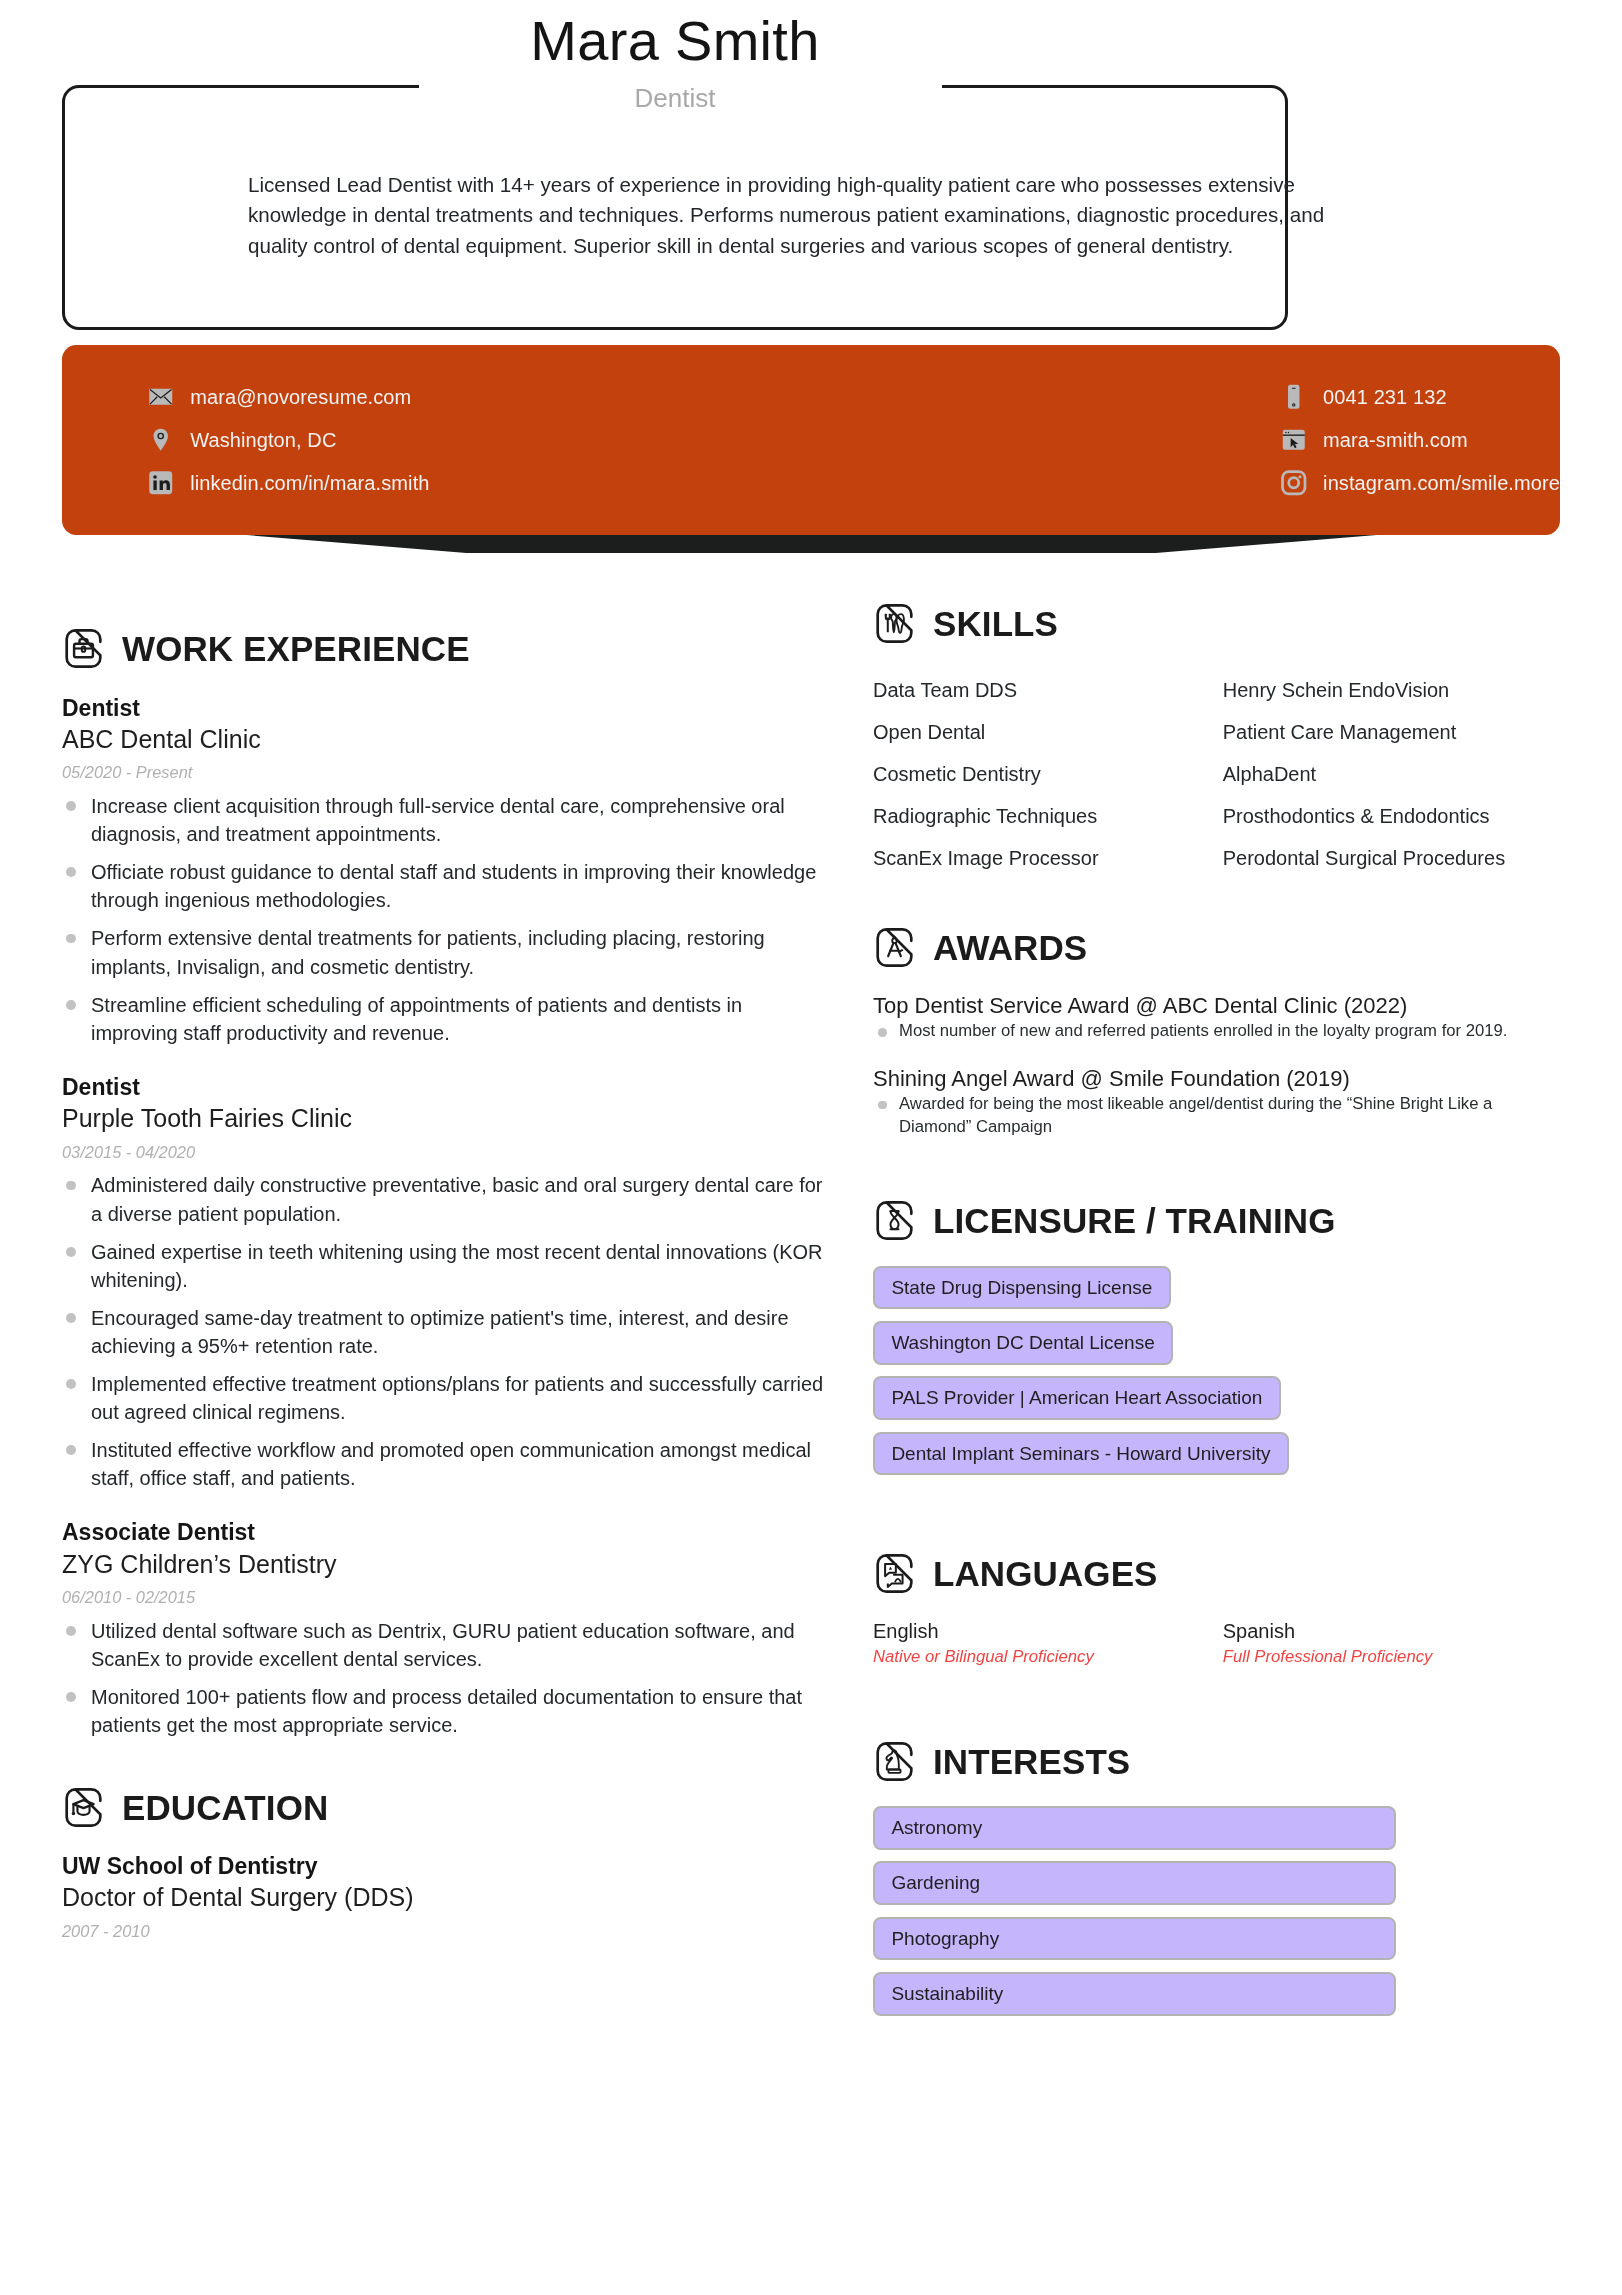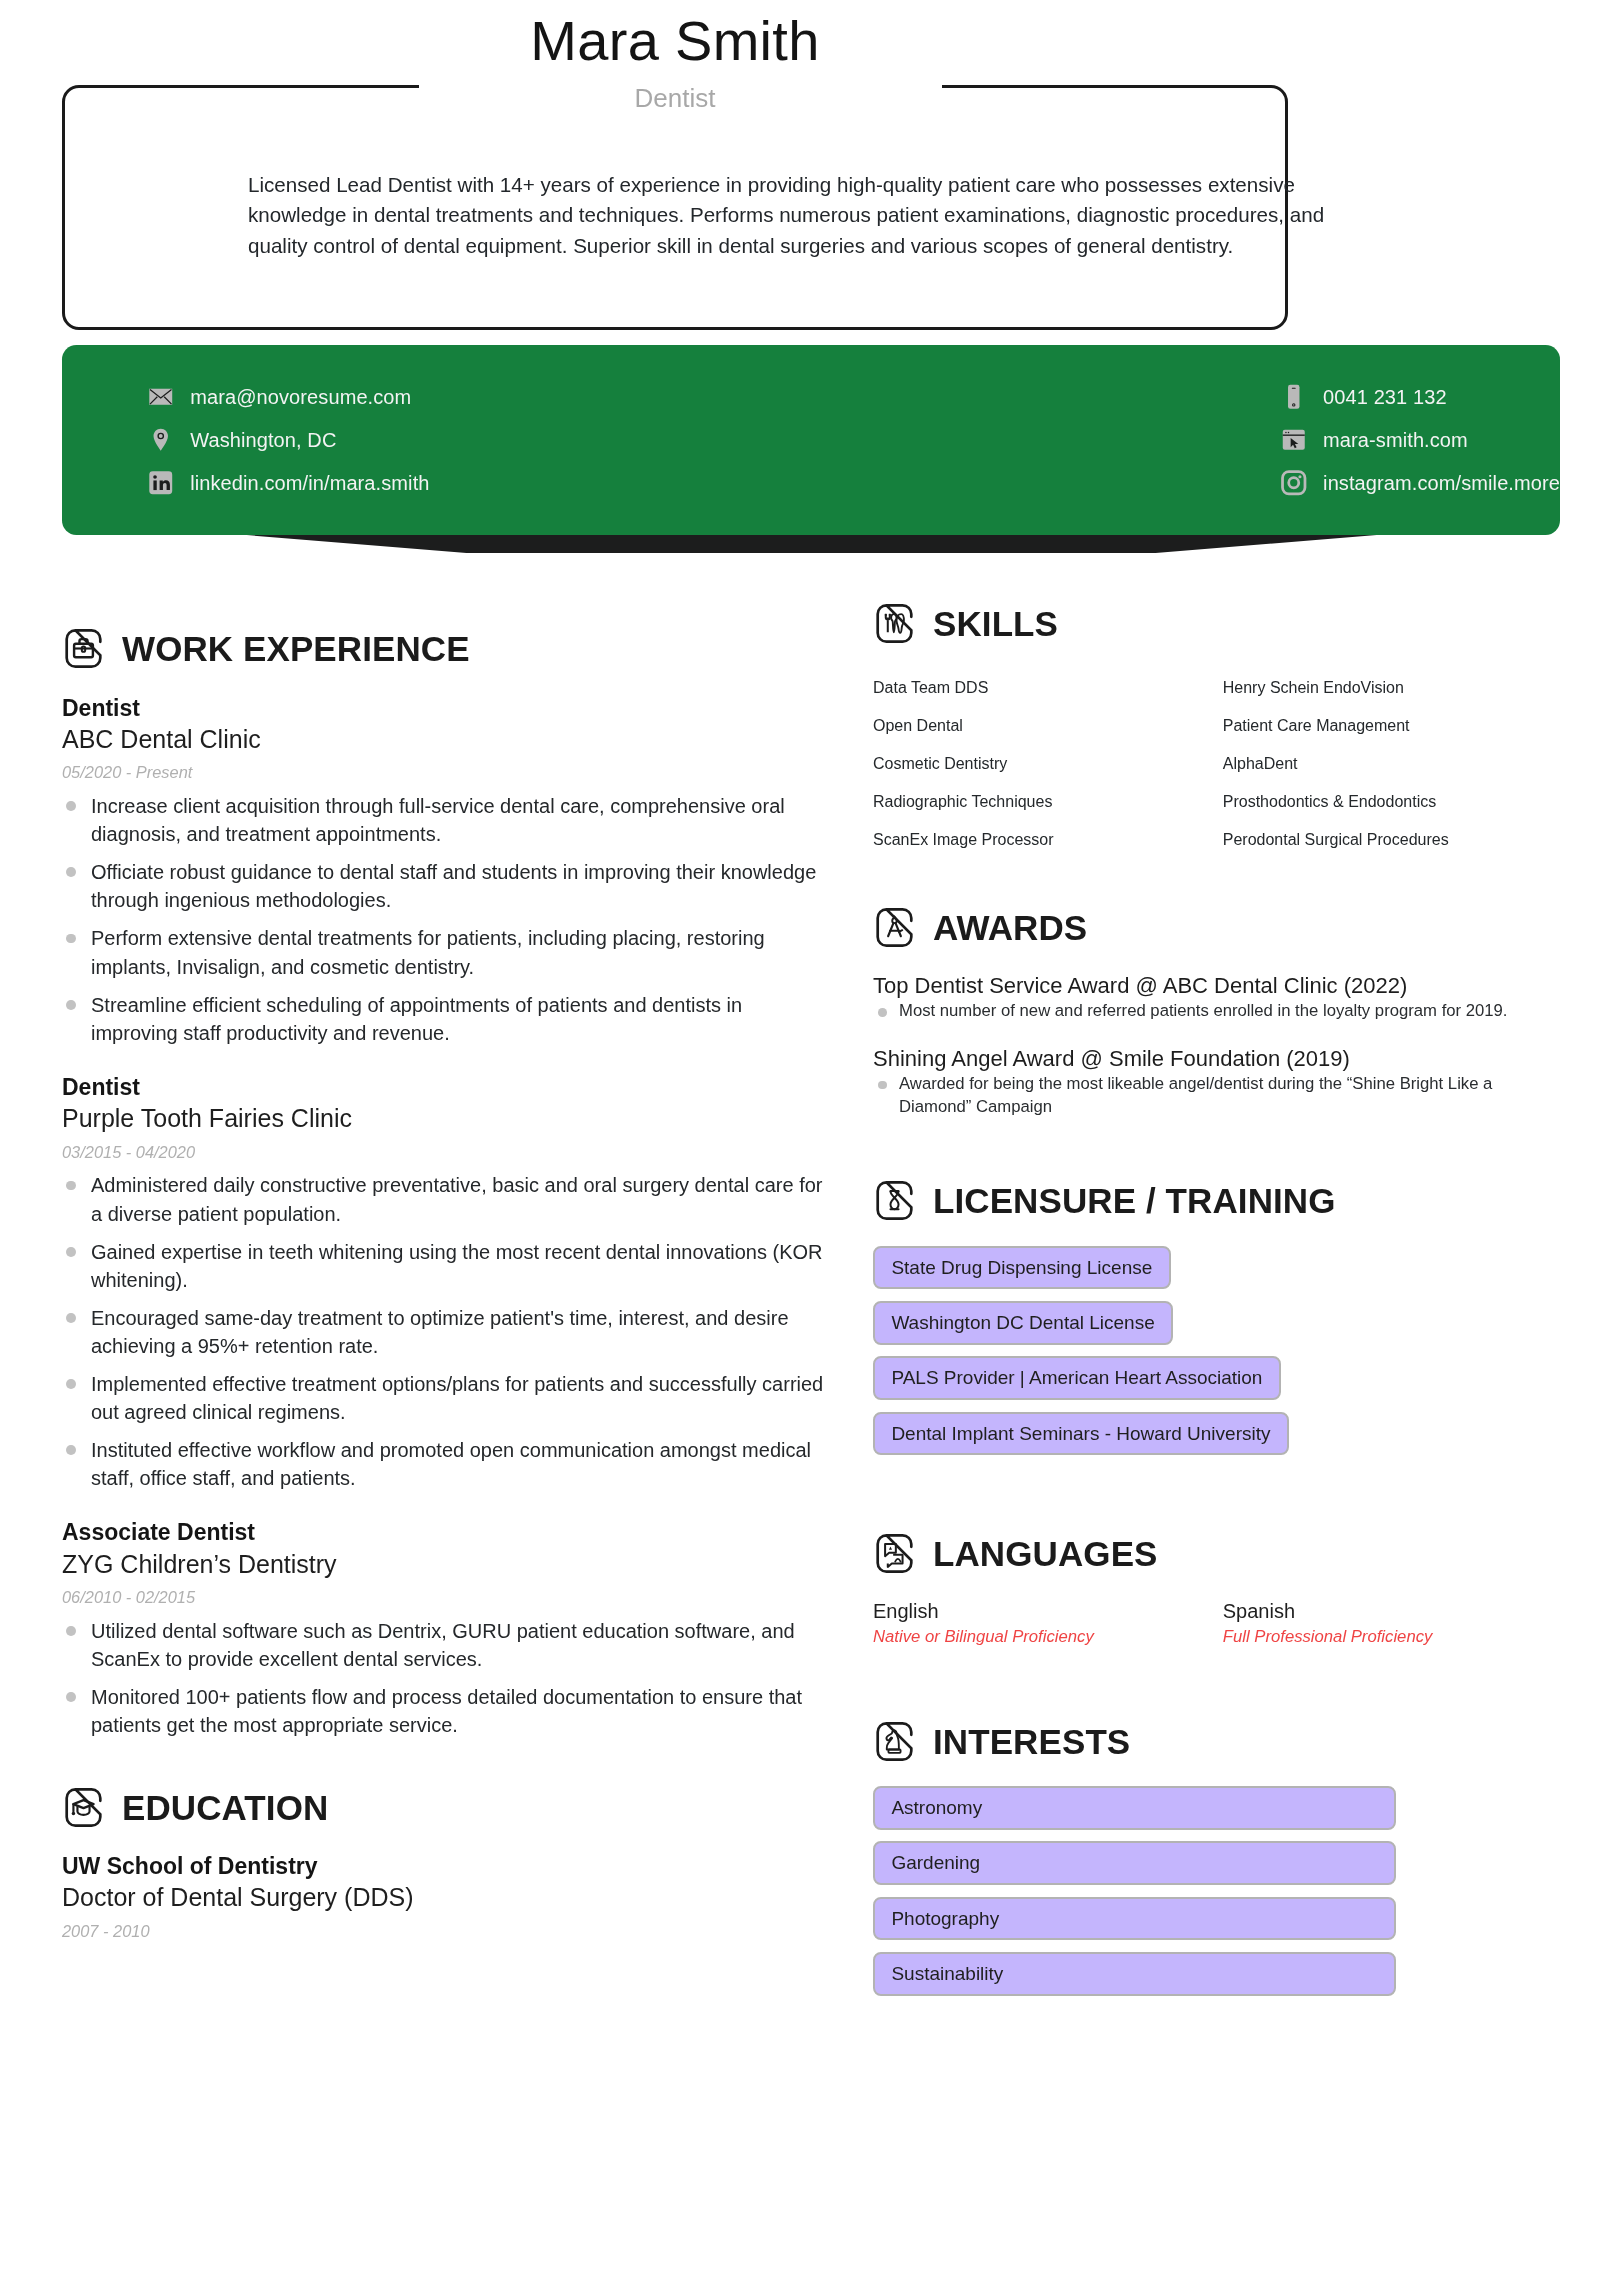--- a/index.html
+++ b/index.html
@@ -36,21 +36,21 @@
     font-size:26px;font-weight:300;color:#a8a8a8;line-height:1;
   }
   .summary{
     position:absolute;left:186px;top:85px;width:1138px;
     font-size:20.6px;line-height:1.47;color:#23272b;font-weight:400;
   }
 
   
   .contact-bar{
     position:absolute;left:62px;top:345px;width:1498px;height:190px;
-    background:#15803d;
+    background:#c2410c;
     border-radius:14.4px;
   }
   .contact-chevron{
     position:absolute;left:62px;top:520px;width:1498px;height:33px;
     background:#1c1d1d;
     clip-path:polygon(0 0, 100% 0, 100% 0, 73% 100%, 27% 100%, 0 0);
   }
   .contact-inner{
     position:absolute;left:0;top:0;width:100%;height:190px;
     display:grid;grid-template-columns:1fr 1fr;
@@ -88,21 +88,21 @@
     position:relative;padding-left:29px;margin-bottom:9.8px;
     font-size:20px;line-height:1.41;color:#25282b;font-weight:400;
   }
   ul.bullets li::before{
     content:"";position:absolute;left:3.9px;top:9.2px;
     width:9.8px;height:9.8px;border-radius:50%;background:#c2c2c2;
   }
 
   
   .skill-grid{display:grid;grid-template-columns:1fr 1fr;column-gap:6.5px;row-gap:0;}
-  .skill-item{font-size:16px;color:#24282b;font-weight:400;line-height:1;padding:11px 0;}
+  .skill-item{font-size:20px;color:#24282b;font-weight:400;line-height:1;padding:11px 0;}
 
   
   .award{margin-bottom:22px;}
   .award-title{font-size:22px;font-weight:400;color:#1d1d1d;line-height:1.28;}
   ul.bullets.tight li{font-size:16.7px;line-height:1.35;margin-bottom:3.9px;padding-left:26px;color:#2a2d30;}
   ul.bullets.tight li::before{width:8.5px;height:8.5px;top:7.9px;left:5.2px;}
 
   
   .pill-row{display:flex;flex-wrap:wrap;gap:11.8px;}
   .pill{

